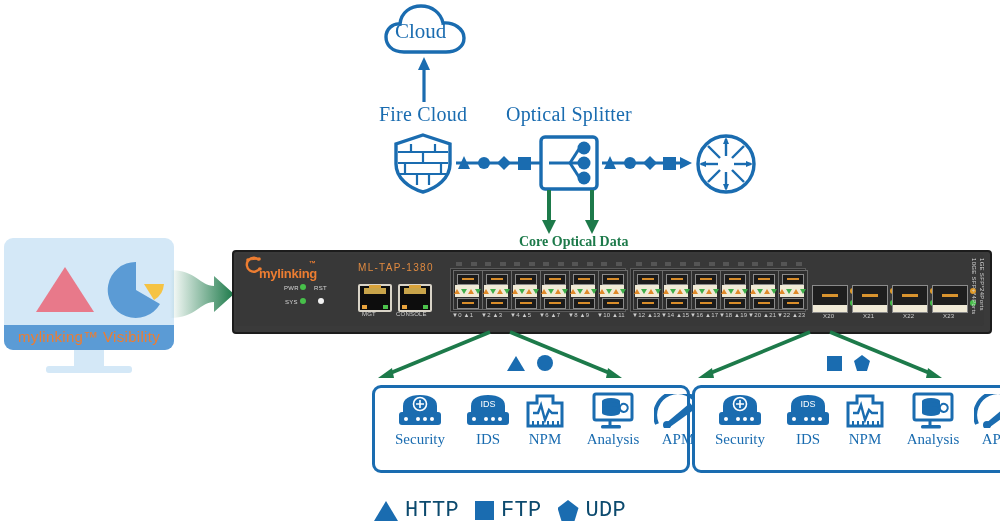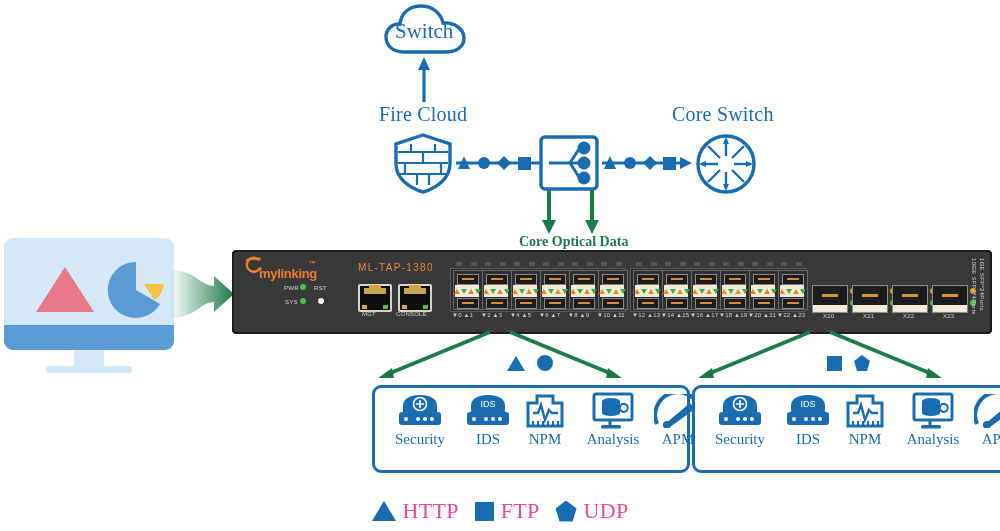--- a/index.html
+++ b/index.html
@@ -271,22 +271,22 @@
     align-items: center;
     justify-content: center;
     gap: 16px;
   }
   .legend-item {
     display: flex;
     align-items: center;
     gap: 7px;
   }
   .legend-text {
-    color: #ec4899;
-    font-family: Liberation Serif, serif;
+    color: #0c4a6e;
+    font-family: Liberation Mono, monospace;
     font-size: 22px;
     letter-spacing: .3px;
   }
   .sh-tri {
     width: 0; height: 0;
     border-left: 12px solid transparent;
     border-right: 12px solid transparent;
     border-bottom: 20px solid #1a6cb0;
   }
   .sh-cir {
@@ -331,21 +331,21 @@
 </style>
 </head>
 <body>
 
 <div id="stage">
 
   <svg class="abs" style="left:382px;top:2px;" width="86" height="56">
     <path d="M22,50 C9,50 4,42 4,35 C4,27 11,21 18,22 C19,10 29,4 39,4 C50,4 59,11 61,21
              C72,20 82,27 82,36 C82,45 74,50 64,50 Z" fill="none" stroke="#1a6cb0" stroke-width="3.4"></path>
   </svg>
-  <div class="cloud-text" style="left:395px;top:19px;">Switch</div>
+  <div class="cloud-text" style="left:395px;top:19px;">Cloud</div>
 
   <svg class="abs" style="left:412px;top:56px;" width="24" height="46">
     <line x1="12" y1="46" x2="12" y2="12" stroke="#1a6cb0" stroke-width="3.2"></line>
     <polygon points="12,1 6,14 18,14" fill="#1a6cb0"></polygon>
   </svg>
 
   <div class="node-label" style="left:379px;top:103px;">Fire Cloud</div>
   <svg class="abs" style="left:392px;top:132px;" width="62" height="62">
     <path d="M31,3 L58,12 L58,32 C58,46 45,56 31,60 C17,56 4,46 4,32 L4,12 Z" fill="none" stroke="#1a6cb0" stroke-width="3.4"></path>
     <g stroke="#1a6cb0" stroke-width="2.2" fill="none">
@@ -363,41 +363,41 @@
   </svg>
 
   <svg class="abs" style="left:456px;top:150px;" width="84" height="26">
     <line x1="0" y1="13" x2="84" y2="13" stroke="#1a6cb0" stroke-width="3"></line>
     <polygon points="8,6 2,19 14,19" fill="#1a6cb0"></polygon>
     <circle cx="28" cy="13" r="6" fill="#1a6cb0"></circle>
     <polygon points="48,6 55,13 48,20 41,13" fill="#1a6cb0"></polygon>
     <rect x="62" y="7" width="13" height="13" fill="#1a6cb0"></rect>
   </svg>
 
+  <div class="node-label" style="left:506px;top:103px;">Optical Splitter</div>
   <svg class="abs" style="left:538px;top:134px;" width="62" height="58">
     <rect x="3" y="3" width="56" height="52" rx="4" fill="none" stroke="#1a6cb0" stroke-width="3.4"></rect>
     <circle cx="46" cy="14" r="6.5" fill="#1a6cb0"></circle>
     <circle cx="46" cy="29" r="6.5" fill="#1a6cb0"></circle>
     <circle cx="46" cy="44" r="6.5" fill="#1a6cb0"></circle>
     <path d="M11,29 L32,29" stroke="#1a6cb0" stroke-width="3"></path>
     <path d="M32,29 L41,15" stroke="#1a6cb0" stroke-width="3"></path>
     <path d="M32,29 L41,29" stroke="#1a6cb0" stroke-width="3"></path>
     <path d="M32,29 L41,43" stroke="#1a6cb0" stroke-width="3"></path>
   </svg>
 
   <svg class="abs" style="left:602px;top:150px;" width="90" height="26">
     <line x1="0" y1="13" x2="86" y2="13" stroke="#1a6cb0" stroke-width="3"></line>
     <polygon points="8,6 2,19 14,19" fill="#1a6cb0"></polygon>
     <circle cx="28" cy="13" r="6" fill="#1a6cb0"></circle>
     <polygon points="48,6 55,13 48,20 41,13" fill="#1a6cb0"></polygon>
     <rect x="61" y="7" width="13" height="13" fill="#1a6cb0"></rect>
     <polygon points="90,13 78,7 78,19" fill="#1a6cb0"></polygon>
   </svg>
 
-  <div class="node-label" style="left:672px;top:103px;">Core Switch</div>
   <svg class="abs" style="left:693px;top:132px;" width="66" height="64">
     <circle cx="33" cy="32" r="28" fill="none" stroke="#1a6cb0" stroke-width="3.4"></circle>
     <g stroke="#1a6cb0" stroke-width="2.4">
       <line x1="33" y1="7" x2="33" y2="24"></line>
         <polygon points="33,5 30,12 36,12" fill="#1a6cb0" stroke="none"></polygon>
       <line x1="33" y1="57" x2="33" y2="40"></line>
         <polygon points="33,59 30,52 36,52" fill="#1a6cb0" stroke="none"></polygon>
       <line x1="8" y1="32" x2="25" y2="32"></line>
         <polygon points="6,32 13,29 13,35" fill="#1a6cb0" stroke="none"></polygon>
       <line x1="58" y1="32" x2="41" y2="32"></line>
@@ -417,20 +417,21 @@
   </svg>
   <div class="core-label" style="left:519px;top:234px;">Core Optical Data</div>
 
   <div class="monitor-body"></div>
   <div class="tri-red"></div>
   <svg class="abs" style="left:106px;top:262px;" width="62" height="58">
     <path d="M30,28 L30,0 A28,28 0 1 0 54,42 Z" fill="#5b9bd5"></path>
     <path d="M38,22 L58,22 A20,20 0 0 1 48,38 Z" fill="#f5c344"></path>
   </svg>
   <div class="monitor-bar"></div>
+  <div class="monitor-bar-text">mylinking™ Visibility</div>
   <div class="monitor-neck"></div>
   <div class="monitor-foot"></div>
 
   <svg class="abs" style="left:170px;top:268px;" width="66" height="52">
     <defs>
       <linearGradient id="gfade" x1="0" y1="0" x2="1" y2="0">
         <stop offset="0%" stop-color="#1d7a4a" stop-opacity="0"></stop>
         <stop offset="100%" stop-color="#1d7a4a" stop-opacity="1"></stop>
       </linearGradient>
     </defs>

